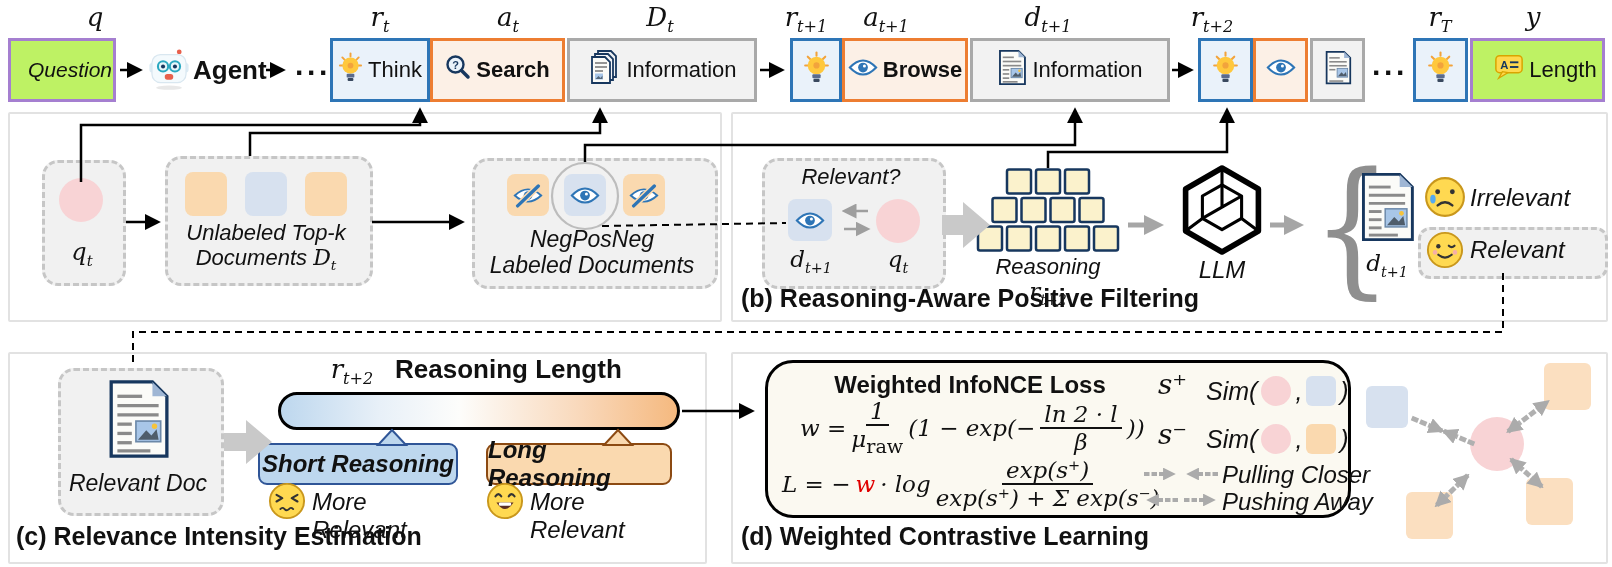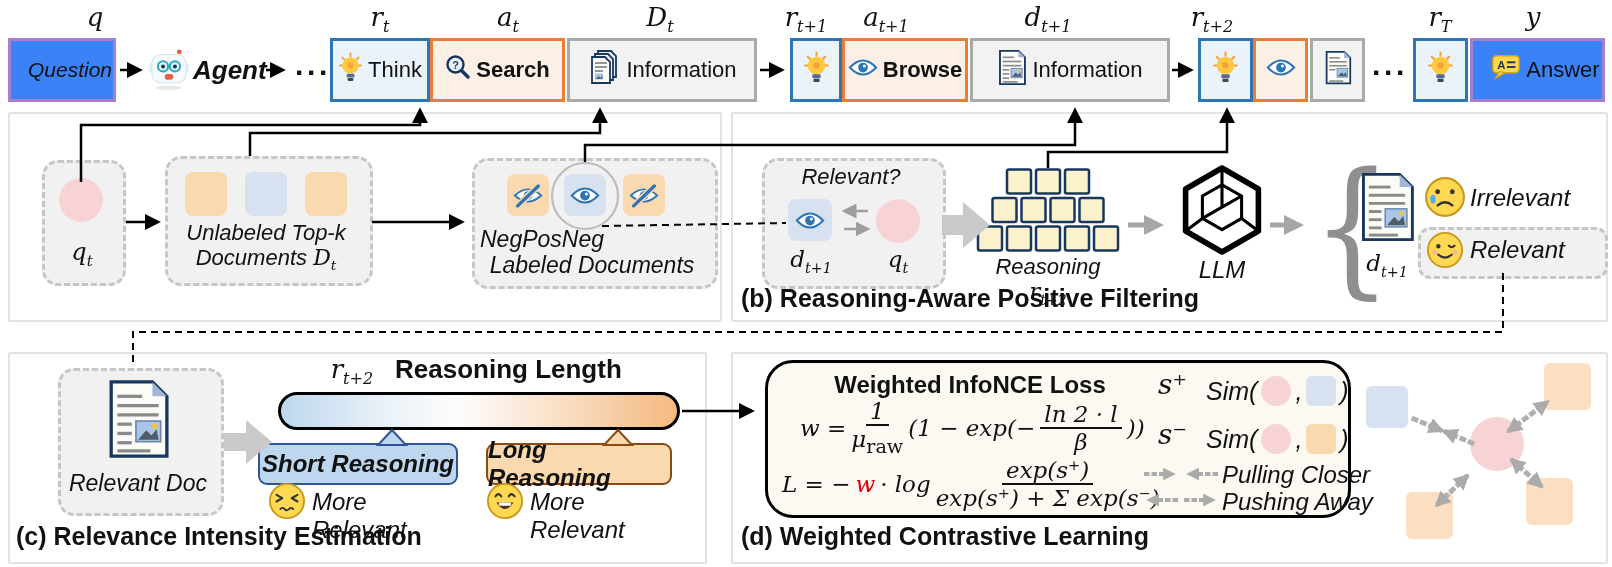--- a/index.html
+++ b/index.html
@@ -5,29 +5,29 @@
   html,body{margin:0;padding:0;background:#fff;}
   #stage{position:relative;width:1612px;height:567px;background:#fff;overflow:hidden;
          font-family:"Liberation Sans",sans-serif;color:#111;}
   .abs{position:absolute;box-sizing:border-box;}
   .panel{position:absolute;background:#fff;border:2px solid #E2E2E2;border-radius:2px;z-index:0;}
   #wires{position:absolute;left:0;top:0;z-index:3;pointer-events:none;}
   .z2{z-index:2;}
   
   .tbox{position:absolute;top:38px;height:64px;border:3px solid;display:flex;align-items:center;
         justify-content:center;gap:5px;box-sizing:border-box;z-index:2;font-size:22px;}
-  .b-purple{border-color:#A57FD0;background:#3b82f6;padding-left:16px;}
+  .b-purple{border-color:#A57FD0;background:#bef264;padding-left:16px;}
   .b-blue{border-color:#2E75B6;background:#EAF2FA;}
   .b-orange{border-color:#ED7D31;background:#FCF0E6;}
   .b-gray{border-color:#A9A9A9;background:#F2F2F2;}
   .math{font-family:"DejaVu Serif",serif;font-style:italic;}
   .mlabel{position:absolute;top:2px;font-size:26px;text-align:center;z-index:2;}
   .mlabel sub,.math sub{font-size:.62em;font-style:italic;}
   .dots{position:absolute;top:56px;font-size:30px;font-weight:bold;letter-spacing:2px;z-index:2;}
-  .agent-label{font-weight:bold;font-style:italic;font-size:26px;}
+  .agent-label{font-weight:bold;font-size:26px;}
   .bold{font-weight:bold;}
   .ital{font-style:italic;}
   
   .dashbox{position:absolute;background:#F1F1F1;border:3px dashed #C6C6C6;border-radius:16px;z-index:2;}
   .ptitle{position:absolute;font-weight:bold;font-size:25px;z-index:2;}
   .sq{position:absolute;border-radius:8px;}
   .c-orange{background:#FAD9AF;} .c-blue{background:#D7E1EF;} .c-pink{background:#F8D3D5;border-radius:50%;}
   .cap{position:absolute;font-style:italic;font-size:22px;text-align:center;z-index:2;}
   .iconbox{position:absolute;border-radius:8px;display:flex;align-items:center;justify-content:center;z-index:2;}
   .bubble{position:absolute;border-radius:9px;display:flex;align-items:center;justify-content:center;
@@ -250,21 +250,21 @@
   <div class="mlabel math" style="left:1518px;width:30px;"><span>y</span></div>
   <div class="tbox b-purple" style="left:1470px;width:135px;">
     <span>
       <svg width="30" height="28" viewBox="0 0 32 28">
         <rect x="2" y="2" width="28" height="18" rx="4" fill="#FFD84D" stroke="#D9A400" stroke-width="1.6"></rect>
         <path d="M9,19 l-4,7 l10,-6 z" fill="#FFD84D" stroke="#D9A400" stroke-width="1.4"></path>
         <text x="11" y="16" text-anchor="middle" font-size="12" font-weight="bold" fill="#17375E" font-family="Liberation Sans,sans-serif">A</text>
         <line x1="17" y1="9" x2="26" y2="9" stroke="#17375E" stroke-width="2"></line>
         <line x1="17" y1="14" x2="26" y2="14" stroke="#17375E" stroke-width="2"></line>
       </svg></span>
-    <span>Answer</span>
+    <span>Length</span>
   </div>
 
 
   <div class="dashbox" style="left:42px;top:160px;width:78px;height:120px;"></div>
   <div class="sq c-pink z2 abs" style="left:59px;top:178px;width:44px;height:44px;"></div>
   <div class="cap math" style="left:62px;top:238px;width:40px;font-size:24px;">
     <span>q</span><sub>t</sub></div>
 
   <div class="dashbox" style="left:165px;top:156px;width:202px;height:124px;"></div>
   <div class="sq c-orange z2 abs" style="left:185px;top:172px;width:42px;height:44px;"></div>
@@ -292,21 +292,21 @@
     </svg>
   </div>
   <div class="iconbox c-orange" style="left:623px;top:174px;width:42px;height:42px;">
     <svg width="32" height="25" viewBox="0 0 34 26">
       <path d="M3,13 Q17,0 31,13 Q17,26 3,13 Z" fill="#fff" stroke="#2E75B6" stroke-width="2"></path>
       <circle cx="17" cy="13" r="4.6" fill="#2E75B6"></circle>
       <line x1="6" y1="24" x2="28" y2="3" stroke="#FAD9AF" stroke-width="7"></line>
       <line x1="6" y1="24" x2="28" y2="3" stroke="#2E75B6" stroke-width="3.6" stroke-linecap="round"></line>
     </svg>
   </div>
-  <div class="cap" style="left:480px;top:226px;width:224px;display:flex;justify-content:flex-start;font-size:23px;">
+  <div class="cap" style="left:480px;top:226px;width:224px;display:flex;justify-content:center;font-size:23px;">
     <span>Neg</span>
       <span>Pos</span>
       <span>Neg</span>
   </div>
   <div class="cap" style="left:480px;top:252px;width:224px;font-size:23px;">Labeled Documents</div>
 
   <div class="ptitle" style="left:741px;top:284px;">(b) Reasoning-Aware Positive Filtering</div>
 
   <div class="dashbox" style="left:762px;top:158px;width:178px;height:125px;"></div>
   <div class="cap" style="left:768px;top:164px;width:166px;">Relevant?</div>

